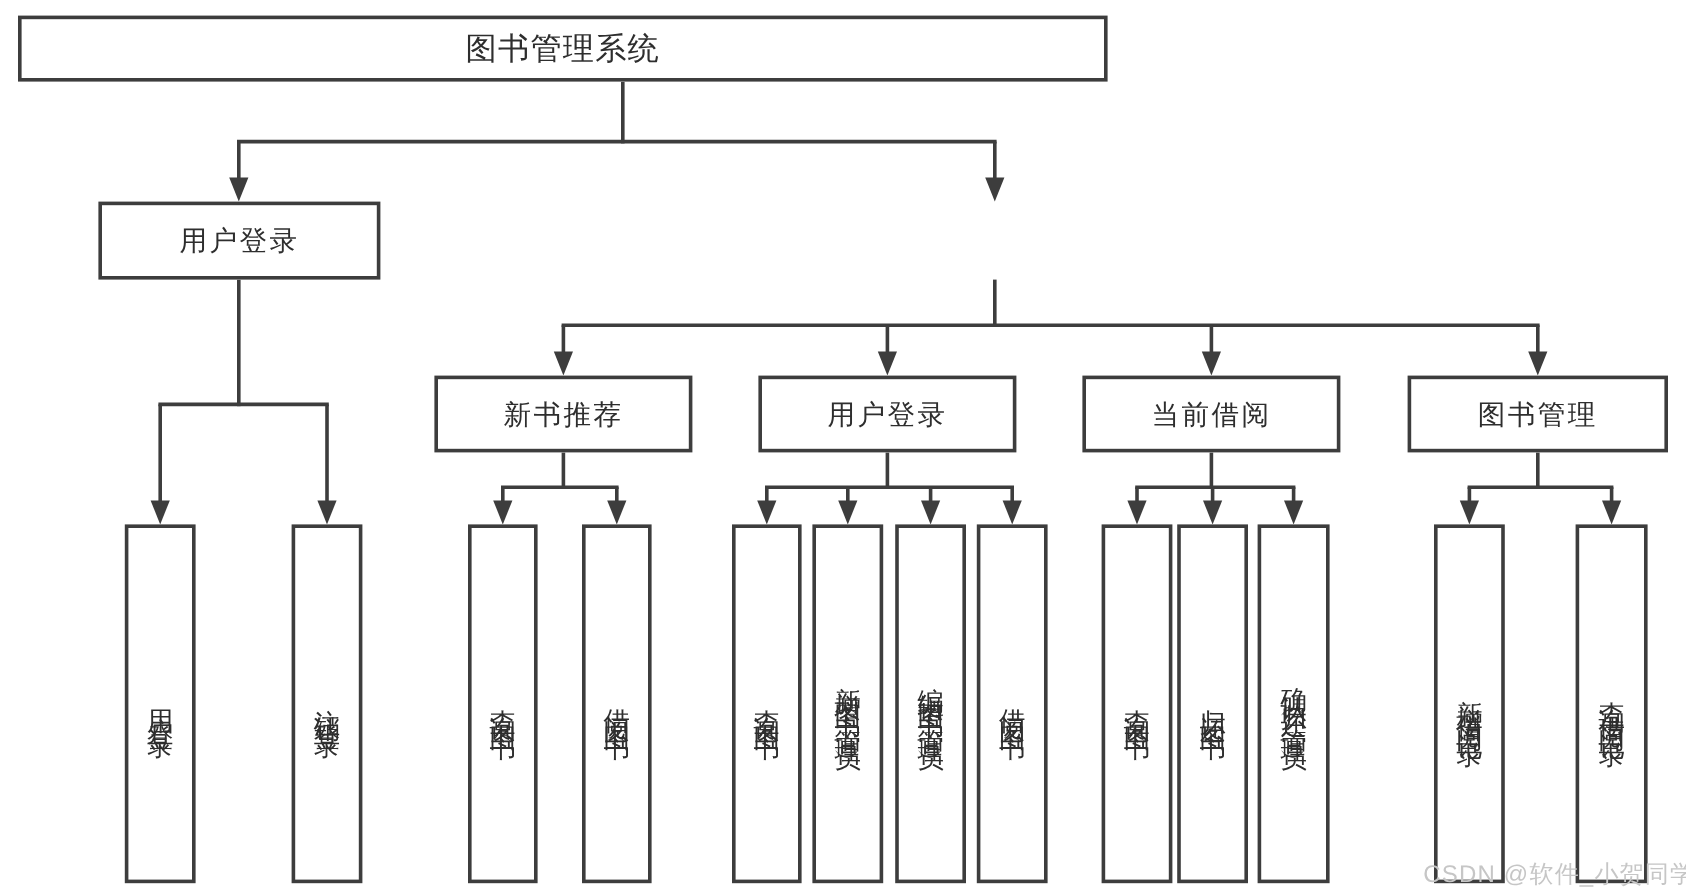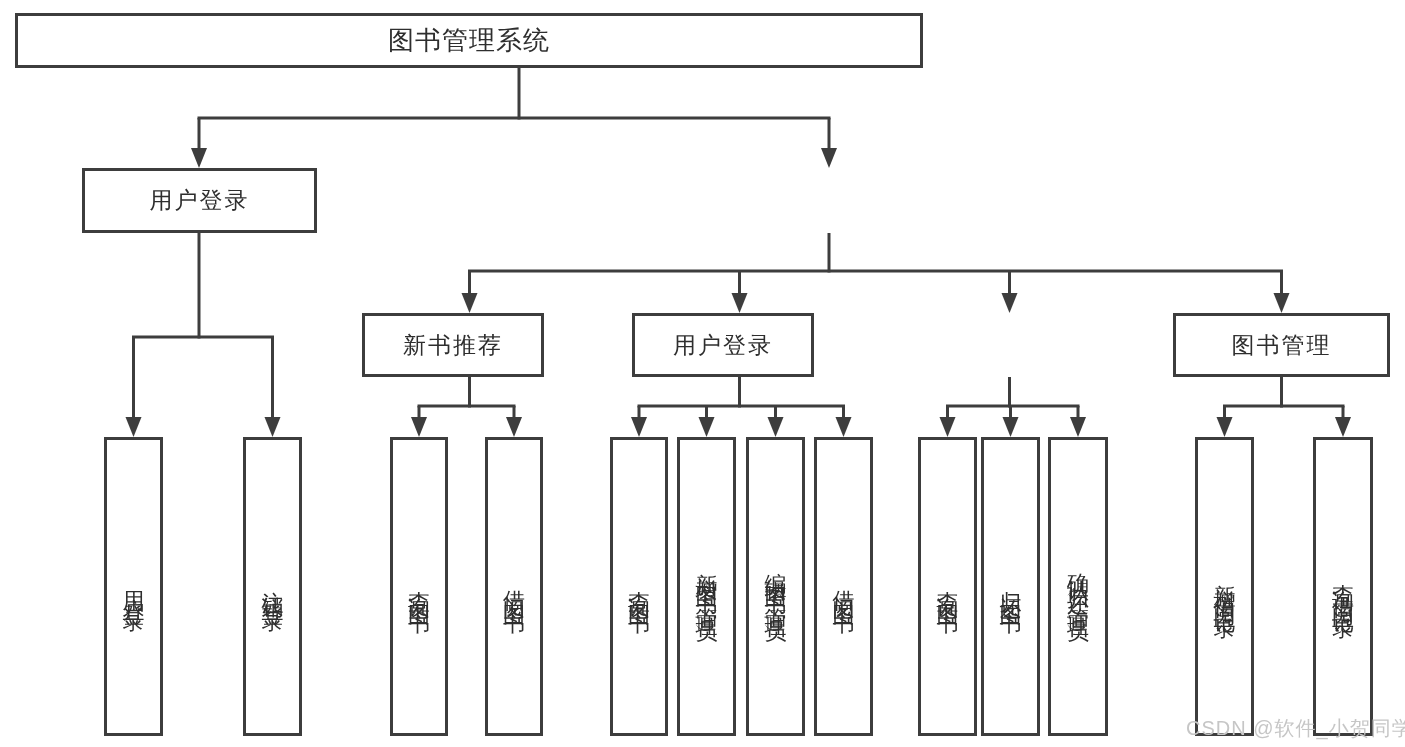--- a/index.html
+++ b/index.html
@@ -18,21 +18,21 @@
     background: #ffffff;
     border: 3px solid #3d3d3d;
     display: flex;
     align-items: center;
     justify-content: center;
     color: #2e2e2e;
     z-index: 1;
   }
   .node-root { left: 15px; top: 13px; width: 908px; height: 55px; font-size: 26px; letter-spacing: 1px; }
   .node-l2 { top: 168px; width: 235px; height: 65px; font-size: 23px; letter-spacing: 2px; }
-  .node-l3 { top: 313px; width: 182px; height: 64px; font-size: 23px; letter-spacing: 2px; }
+  .node-l3 { top: 313px; width: 215px; height: 64px; font-size: 23px; letter-spacing: 2px; }
   .leaf { top: 437px; height: 299px; font-size: 22px; }
   .leaf .vtext {
     writing-mode: vertical-rl;
     text-orientation: mixed;
     letter-spacing: 7px;
     line-height: 1;
   }
   .watermark {
     position: absolute;
     left: 1186px; top: 715px;
@@ -133,20 +133,23 @@
   <div class="node node-l2" style="left:82px">
     <span>用户登录</span>
   </div>
 
   <div class="node node-l3" style="left:362px">
     <span>新书推荐</span>
   </div>
   <div class="node node-l3" style="left:632px">
     <span>用户登录</span>
   </div>
+  <div class="node node-l3" style="left:902px">
+    <span>当前借阅</span>
+  </div>
   <div class="node node-l3" style="left:1173px;width:217px">
     <span>图书管理</span>
   </div>
 
   <div class="node leaf" style="left:104px;width:59px">
     <span class="vtext">用户登录</span>
   </div>
   <div class="node leaf" style="left:243px;width:59px">
     <span class="vtext">注销登录</span>
   </div>

